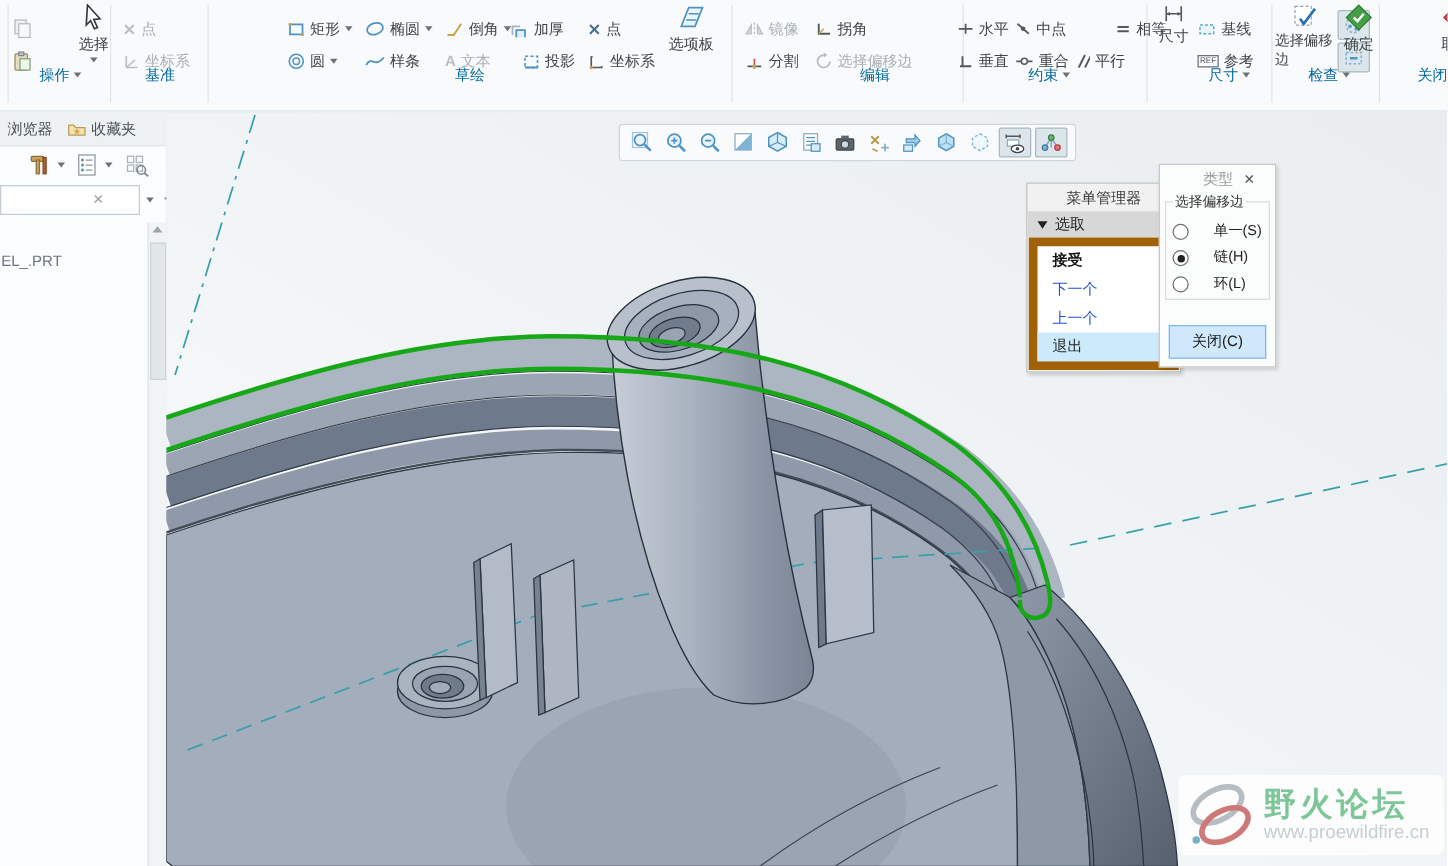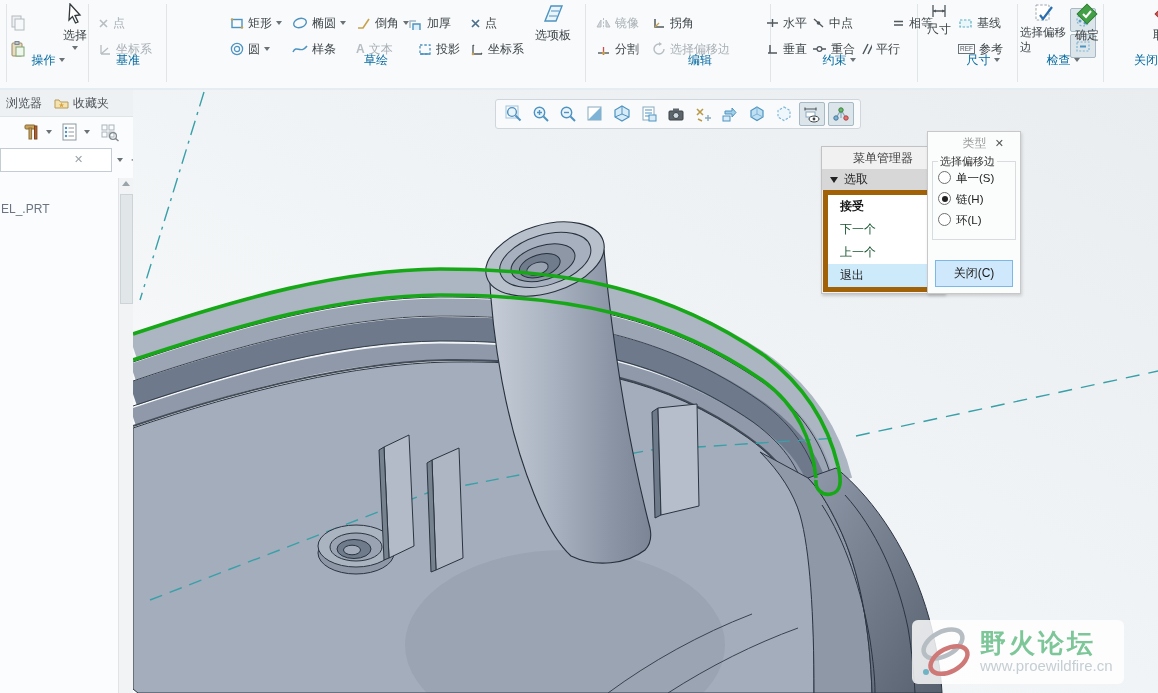--- a/index.html
+++ b/index.html
@@ -30,38 +30,38 @@
   
   #vtb{position:absolute;left:495px;top:99px;height:28px;display:flex;align-items:center;gap:3px;
        background:#f8fafb;border:1px solid #cfd7dc;border-radius:3px;padding:0 6px;}
   .vtbtn{width:24px;height:22px;display:flex;align-items:center;justify-content:center;border-radius:2px;}
   .vtbtn.pressed{background:#dce5ea;border:1px solid #a7b9c4;}
   
   #mm{position:absolute;left:821px;top:146px;width:122px;background:#f1f1f1;border:1px solid #c2c2c2;box-shadow:1px 2px 3px rgba(0,0,0,.18);}
   #mm .ttl{height:22px;display:flex;align-items:center;justify-content:center;color:#3c3c3c;}
   #mm .sect{height:21px;background:#d7d7d7;display:flex;align-items:center;gap:6px;padding-left:8px;color:#1f1f1f;}
   #mm .tri{width:0;height:0;border-left:4.5px solid transparent;border-right:4.5px solid transparent;border-top:6px solid #222;}
-  #mm .list{margin:0 1px 1px;background:#fff;border:5px solid #a16207;}
-  #mm .row{height:23px;display:flex;align-items:center;padding-left:12px;color:#14532d;}
+  #mm .list{margin:0 1px 1px;background:#fff;border:7px solid #a16207;}
+  #mm .row{height:23px;display:flex;align-items:center;padding-left:12px;color:#1d4ed8;}
   #mm .row.first{color:#161616;font-weight:bold;}
   #mm .row.sel{background:#cdeafb;color:#222;}
   
   #td{position:absolute;left:927px;top:131px;width:92px;height:161px;background:#fbfcfc;border:1px solid #c8c8c8;box-shadow:1px 2px 3px rgba(0,0,0,.15);}
   #td .ttl{height:22px;display:flex;align-items:center;color:#9a9a9a;padding:0 16px;}
   #td .ttl .t{flex:1;text-align:center;padding-left:10px;}
   #td .ttl .x{color:#555;font-size:11px;}
   #td fieldset{margin:0 4px;border:1px solid #d8dcde;padding:2px 2px 5px 5px;}
   #td legend{font-size:11px;color:#333;padding:0 2px;}
-  .radrow{display:flex;align-items:flex-start;gap:5px;height:21px;color:#222;font-size:11.5px;}
+  .radrow{display:flex;align-items:flex-end;gap:20px;height:21px;color:#222;font-size:11.5px;}
   .radio{width:11px;height:11px;border:1px solid #707070;border-radius:50%;background:#fff;position:relative;flex:none;}
   .radio.checked::after{content:"";position:absolute;left:2.5px;top:2.5px;width:6px;height:6px;border-radius:50%;background:#222;}
   #td .closebtn{position:absolute;left:7px;bottom:6px;width:76px;height:25px;background:#cfe8fb;border:1px solid #7db7e8;
                 display:flex;align-items:center;justify-content:center;color:#1a1a1a;}
   
-  #wm{position:absolute;left:912px;top:620px;width:208px;height:64px;background:rgba(255,255,255,.82);border-radius:6px;
+  #wm{position:absolute;left:943px;top:620px;width:208px;height:64px;background:rgba(255,255,255,.82);border-radius:6px;
       display:flex;align-items:center;padding-left:4px;}
   #wm .txt{display:flex;flex-direction:column;line-height:1.05;}
   #wm .t1{font-size:26px;font-weight:bold;color:#7cc698;letter-spacing:3px;}
   #wm .t2{font-size:15px;color:#c5ced2;}
   svg{display:block;}
 </style>
 </head>
 <body>
 
 <div id="ribbon">

